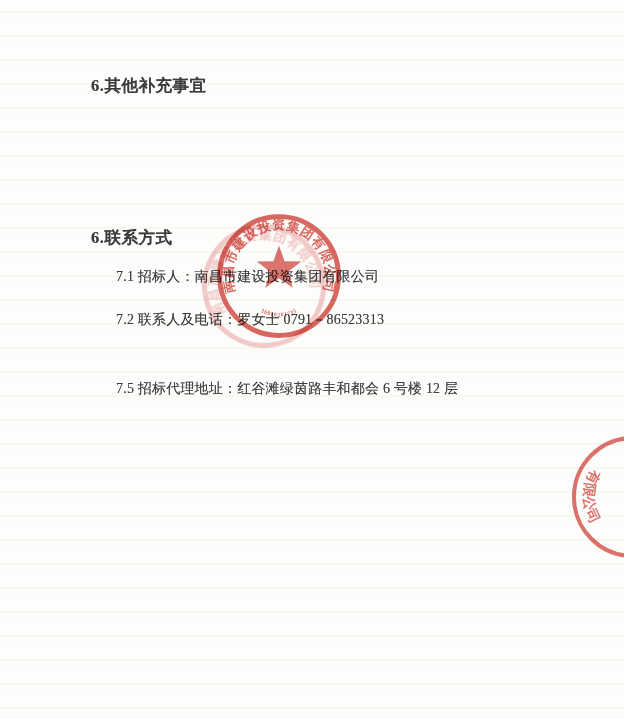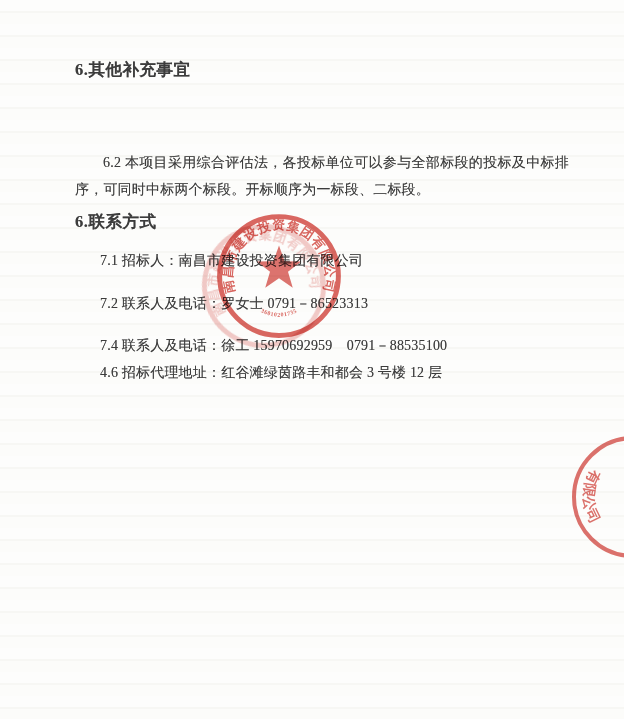--- a/index.html
+++ b/index.html
@@ -15,21 +15,21 @@
     background-image: repeating-linear-gradient(180deg,
       #fdfdfc 0px, #fdfdfc 11px,
       #f7f7f4 11px, #f7f7f4 13px,
       #fcfcfa 13px, #fcfcfa 24px);
     overflow: hidden;
   }
   .txt {
     position: absolute;
     color: #3c3c3c;
     text-shadow: 0 0 0.6px rgba(70,70,70,0.55);
-    margin: 0;
+    margin: 16px;
   }
   .heading {
     left: 75px;
     font-size: 16.5px;
     font-weight: 700;
     line-height: 22px;
     letter-spacing: 0.5px;
   }
   .para {
     left: 75px;
@@ -68,32 +68,30 @@
   .code-text { fill: #d6534c; font-size: 6.5px; font-weight: 700; letter-spacing: 0.6px; }
 </style>
 </head>
 <body>
 
 <div class="page">
 
   <h2 class="txt heading" style="top:59px">6.其他补充事宜</h2>
 
 
-  <p class="txt para" style="top:149px">6.2 本项目采用综合评估法，各投标单位可以参与全部标段的投标及中标排序，可同时中标两个标段。开标顺序为一标段、二标段。</p>
 
   <h2 class="txt heading" style="top:211px">6.联系方式</h2>
 
   <p class="txt contact" style="top:251px">7.1 招标人：南昌市建设投资集团有限公司</p>
 
   <p class="txt contact" style="top:294px">7.2 联系人及电话：罗女士 0791－86523313</p>
 
 
-  <p class="txt contact" style="top:336px">7.4 联系人及电话：徐工 15970692959　0791－88535100</p>
 
-  <p class="txt contact" style="top:363px">4.6 招标代理地址：红谷滩绿茵路丰和都会 3 号楼 12 层</p>
+  <p class="txt contact" style="top:363px">7.5 招标代理地址：红谷滩绿茵路丰和都会 6 号楼 12 层</p>
 
   <div class="seal seal-dup">
     <svg viewBox="0 0 160 160" aria-hidden="true">
       <circle class="ring ring-main" cx="80" cy="80" r="66"></circle>
       <path id="arcDup" d="M 31.1 97.8 A 52 52 0 1 1 128.9 97.8" fill="none"></path>
       <text class="arc-text"><textPath href="#arcDup" startOffset="50%" text-anchor="middle">南昌市建设投资集团有限公司</textPath></text>
     </svg>
   </div>
 
   <div class="seal seal-main">

